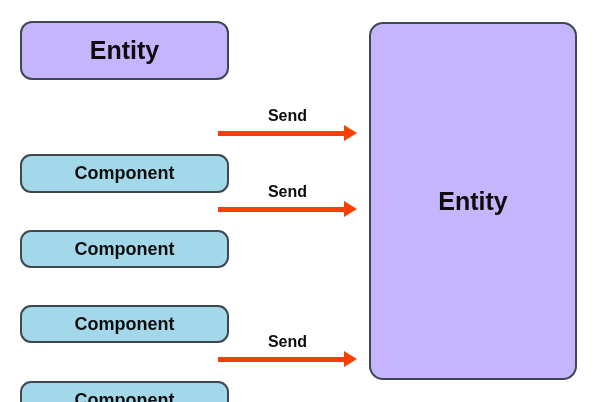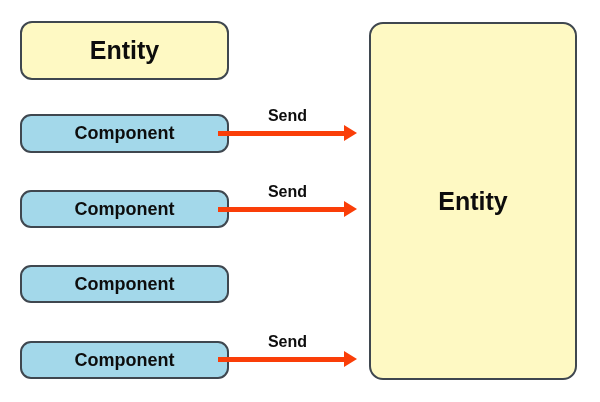--- a/index.html
+++ b/index.html
@@ -20,26 +20,27 @@
     box-sizing: border-box;
     border: 2.5px solid #3f474f;
     display: flex;
     align-items: center;
     justify-content: center;
     color: #0d0d0d;
     font-weight: bold;
     text-align: center;
   }
   .node.entity {
-    background: #fef9c3;
+    background: #c4b5fd;
   }
   .node.component {
     background: #a3d8ea;
     font-size: 18px;
     border-radius: 11px;
+    margin-top: 40px;
   }
   .node.entity-small {
     left: 20px; top: 21px;
     width: 209px; height: 59px;
     border-radius: 12px;
     font-size: 25px;
   }
   .node.entity-big {
     left: 369px; top: 22px;
     width: 208px; height: 358px;

